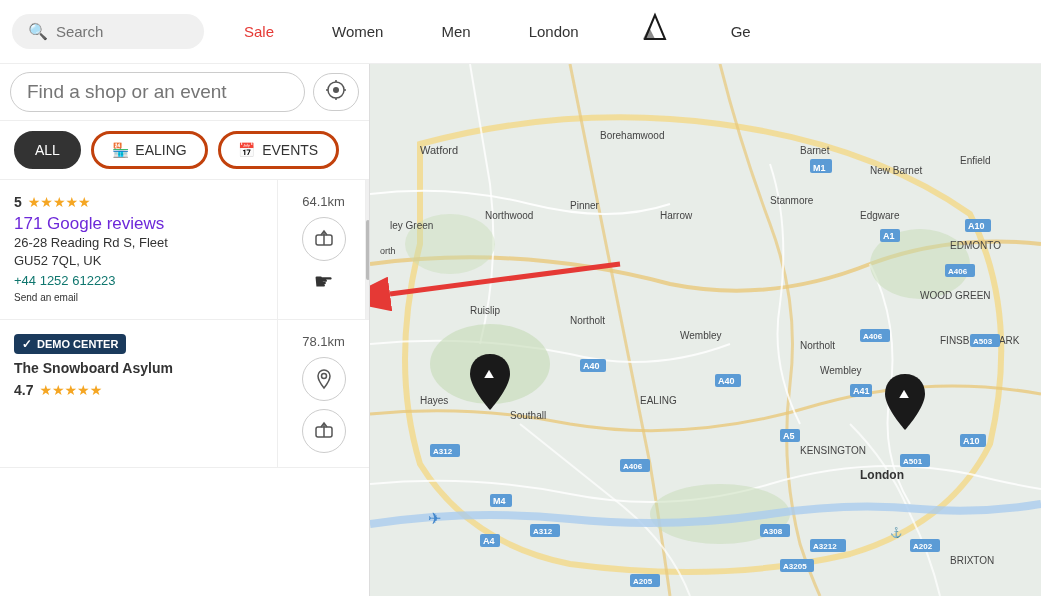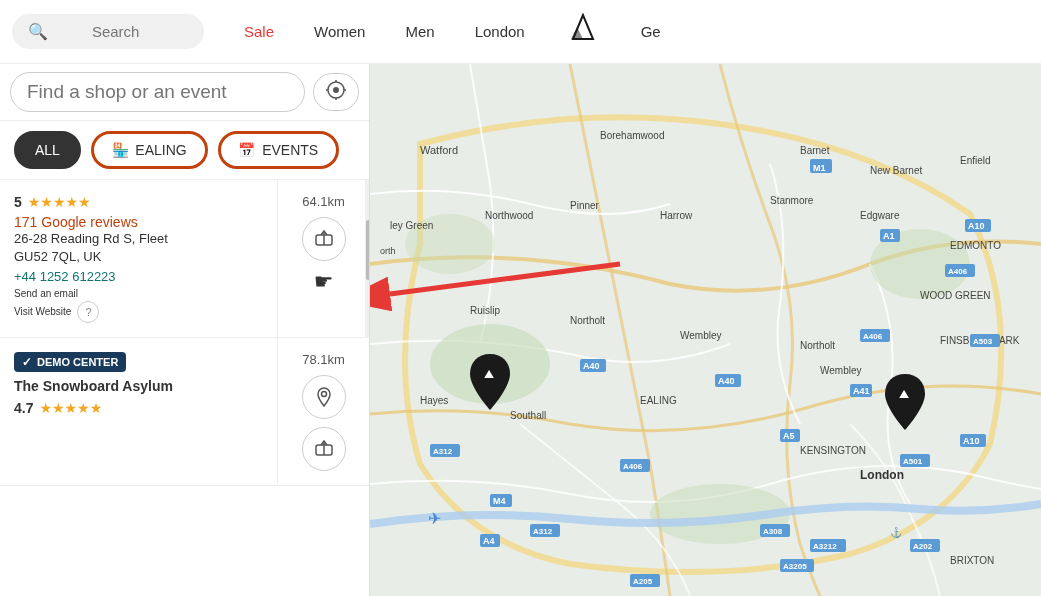--- a/index.html
+++ b/index.html
@@ -25,26 +25,25 @@
       width: 192px;
       gap: 8px;
     }
     .search-bar input {
       border: none;
       background: transparent;
       outline: none;
       font-size: 15px;
       color: #333;
       width: 140px;
-      margin-left: 36px;
     }
     .nav-links {
       display: flex;
       align-items: center;
-      gap: 40px;
+      gap: 58px;
       margin-left: 40px;
     }
     .nav-link {
       font-size: 15px;
       color: #333;
       cursor: pointer;
       text-decoration: none;
       white-space: nowrap;
     }
     .nav-link.sale { color: #e53935; font-weight: 500; }
@@ -147,22 +146,22 @@
     .store-rating-num {
       font-size: 14px;
       font-weight: 600;
       color: #333;
     }
     .stars {
       color: #f5a623;
       font-size: 14px;
     }
     .review-count {
-      font-size: 14px;
-      color: #c2410c;
+      font-size: 17px;
+      color: #6d28d9;
     }
     .store-address {
       font-size: 13px;
       color: #333;
       margin-bottom: 3px;
       line-height: 1.4;
     }
     .store-phone {
       font-size: 13px;
       color: #0f766e;
@@ -322,24 +321,20 @@
             <span class="stars">★★★★★</span>
           </div>
           <div class="review-count">171 Google reviews</div>
           <div class="store-address">
             <span>26-28 Reading Rd S, Fleet</span><br>
             <span>GU52 7QL, UK</span>
           </div>
           <div class="store-phone">+44 1252 612223</div>
           <div class="store-links">
             <a class="store-link">Send an email</a>
-            <div style="display:flex; align-items:center; gap:6px;">
-              <a class="store-link">Visit Website</a>
-              <div class="help-circle">?</div>
-            </div>
           </div>
         </div>
         <div class="store-actions">
           <div class="distance-text">64.1km</div>
           <div class="action-circle" title="Directions">
             <svg width="22" height="22" viewBox="0 0 22 22" fill="none">
               <rect x="3" y="7" width="16" height="10" rx="2" stroke="#555" stroke-width="1.5"></rect>
               <polyline points="8,7 11,3 14,7" stroke="#555" stroke-width="1.5" fill="none"></polyline>
               <line x1="11" y1="3" x2="11" y2="17" stroke="#555" stroke-width="1.5"></line>
             </svg>

